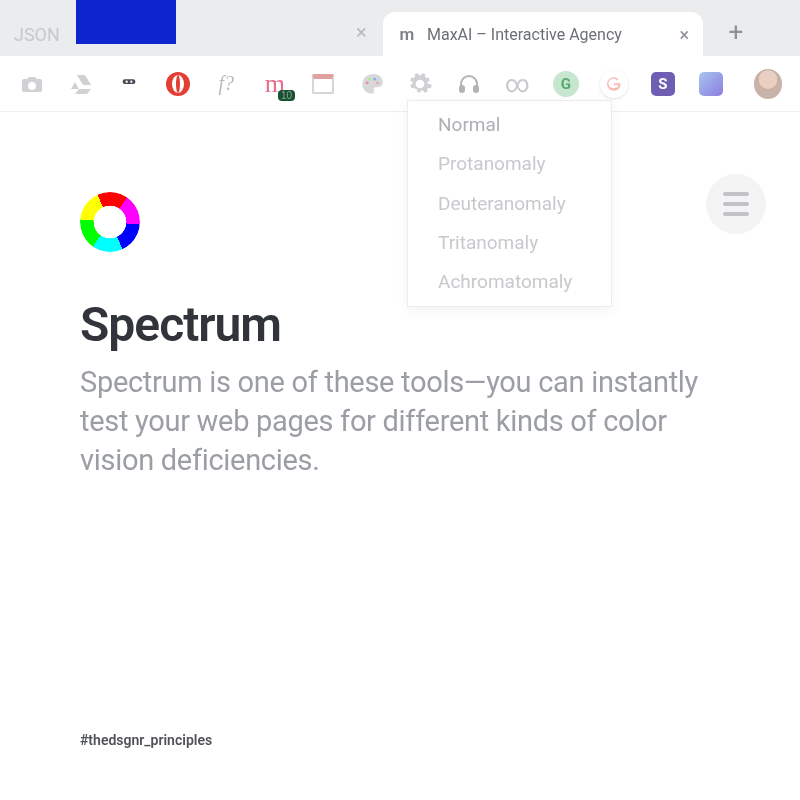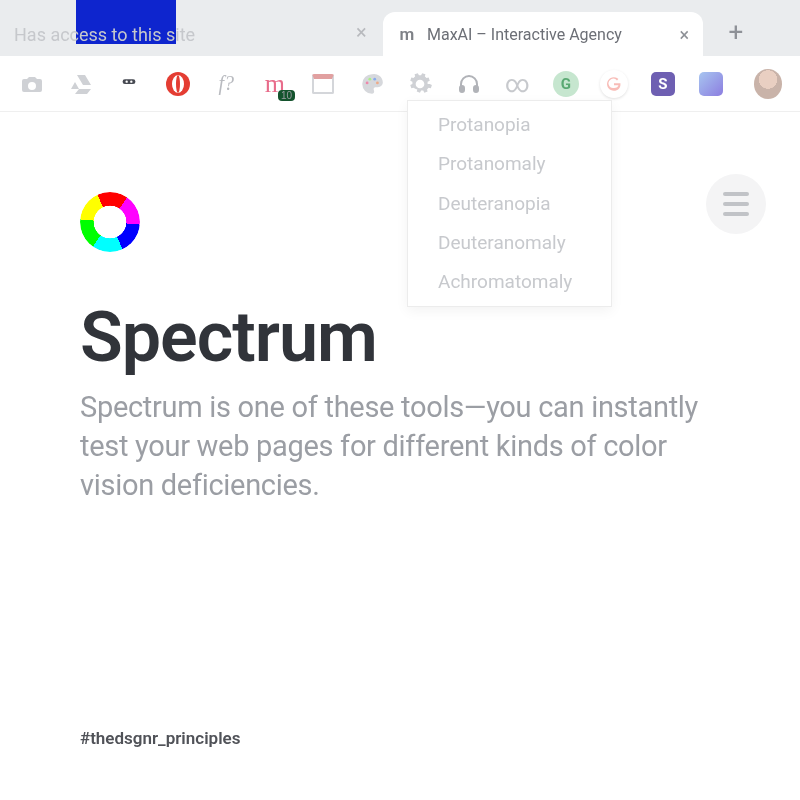--- a/index.html
+++ b/index.html
@@ -181,40 +181,40 @@
         #00ffff 180deg 240deg,
         #00ff00 240deg 300deg,
         #ffff00 300deg 360deg
       );
       -webkit-mask: radial-gradient(circle, transparent 38%, #000 39%);
       mask: radial-gradient(circle, transparent 38%, #000 39%);
       margin-bottom: 44px;
     }
 
     .page-title {
-      font-size: 70px;
+      font-size: 48px;
       font-weight: 600;
       color: #31343a;
       letter-spacing: -1px;
       margin-bottom: 10px;
     }
 
     .page-desc {
       font-size: 29px;
       color: #9b9ea4;
       line-height: 1.35;
       font-weight: 400;
       letter-spacing: -0.3px;
     }
 
     .hashtag {
       position: absolute;
       left: 80px;
       bottom: 52px;
-      font-size: 17px;
+      font-size: 14px;
       font-weight: 600;
       color: #505258;
     }
 
     
     .hamburger {
       position: absolute;
       right: 34px;
       top: 174px;
       width: 60px;
@@ -244,21 +244,21 @@
   <div class="tab-close-faded">×</div>
   <div class="active-tab">
     <span class="tab-icon">m</span>
     <span class="tab-title">MaxAI – Interactive Agency</span>
     <span class="tab-close">×</span>
   </div>
   <div class="new-tab">+</div>
 </div>
 
 <div class="ext-popup">
-  <div class="line">Has access to this site</div>
+  <div class="line">JSON</div>
 </div>
 
 <div class="toolbar">
   <div class="tb-icon tb-camera">
     <svg viewBox="0 0 24 24" fill="#cfd1d5">
         <path d="M4 7h3l2-2h6l2 2h3a2 2 0 012 2v9a2 2 0 01-2 2H4a2 2 0 01-2-2V9a2 2 0 012-2zm8 3a4 4 0 100 8 4 4 0 000-8z"></path>
       </svg>
   </div>
   <div class="tb-icon tb-gdrive">
     <svg viewBox="0 0 24 24" fill="#cfd1d5">
@@ -315,24 +315,24 @@
   <div class="tb-icon">
       <div class="tb-sq">S</div>
     </div>
   <div class="tb-icon">
       <div class="tb-gradient"></div>
     </div>
   <div class="tb-avatar"></div>
 </div>
 
 <div class="dropdown">
-  <div class="item">Protanopia</div>
+  <div class="item first">Normal</div>
   <div class="item">Protanomaly</div>
-  <div class="item">Deuteranopia</div>
   <div class="item">Deuteranomaly</div>
+  <div class="item">Tritanomaly</div>
   <div class="item">Achromatomaly</div>
 </div>
 
 <div class="hamburger">
   <span></span>
     <span></span>
     <span></span>
 </div>
 
 <div class="content">

